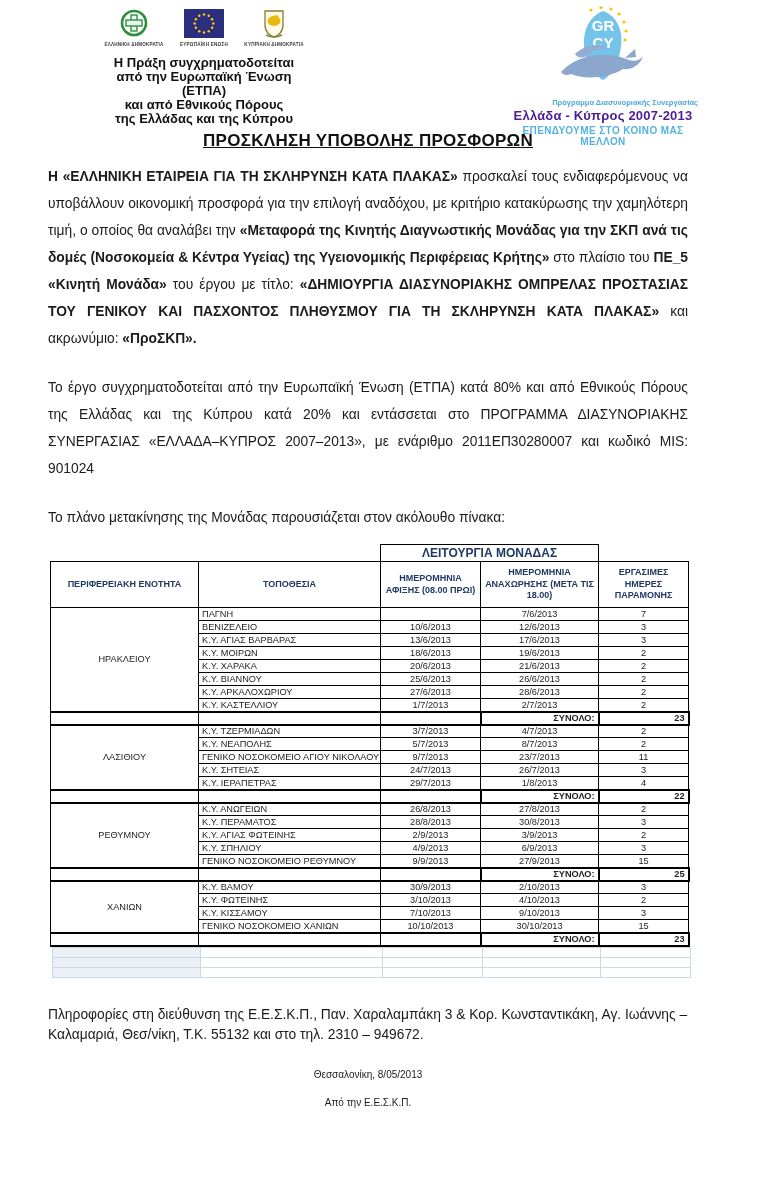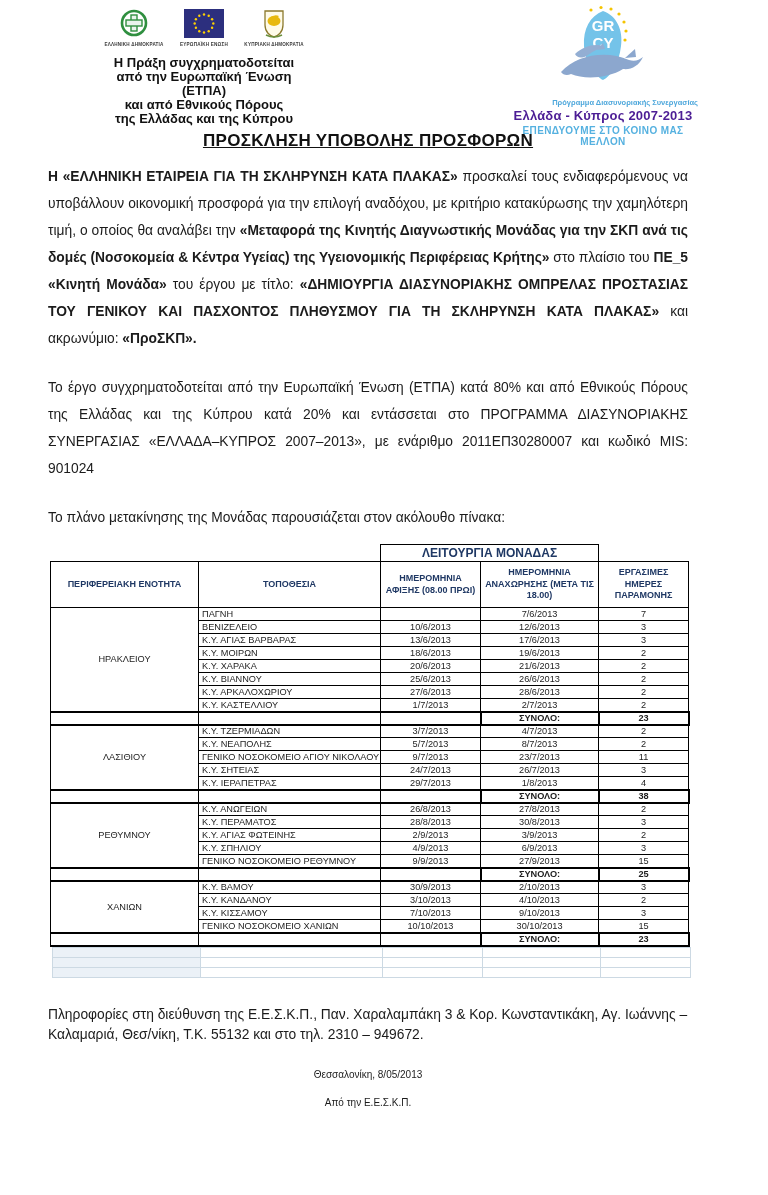--- a/index.html
+++ b/index.html
@@ -33,21 +33,21 @@
   .toprow td.span-cell{border:1px solid #000;font-size:12px;font-weight:700;
                        color:#1f3864;text-align:center;}
   th{border:1px solid #000;height:46px;font-size:9px;font-weight:700;color:#1f3864;
      text-align:center;line-height:1.3;padding:1px 2px;white-space:normal;}
   tbody td{border:1px solid #000;height:13px;font-size:9.2px;color:#1d1d1d;padding:0 3px;}
   td.region{text-align:center;}
   td.loc{text-align:left;}
   td.date,td.days{text-align:center;}
   tr.total-row td{border-top:2px solid #000;border-bottom:2px solid #000;}
   tr.total-row td.total-label,tr.total-row td.total-value{
-      border:2px solid #000;font-weight:700;text-align:center;}
+      border:2px solid #000;font-weight:700;text-align:right;}
   table.faint{margin-left:2px;}
   table.faint td{border:1px solid #ccd9e3;height:10px;}
   table.faint td.c1{background:#ebf1f7;}
 
   
   .foot1{margin-top:13px;font-size:13.8px;line-height:21px;text-align:left;}
   .foot2{margin-top:27px;font-size:13.8px;line-height:20px;text-align:left;}
   .doc-link{color:#0563c1;text-decoration:underline;}
   sup{font-size:60%;}
   .signoff{margin-top:16px;text-align:center;font-size:10px;line-height:28px;}
@@ -246,21 +246,21 @@
               <td class="loc">Κ.Υ. ΙΕΡΑΠΕΤΡΑΣ</td>
               <td class="date">29/7/2013</td>
               <td class="date">1/8/2013</td>
               <td class="days">4</td>
             </tr>
             <tr class="total-row">
               <td></td>
               <td></td>
               <td></td>
               <td class="total-label">ΣΥΝΟΛΟ:</td>
-              <td class="total-value">38</td>
+              <td class="total-value">22</td>
             </tr>
             <tr>
               <td class="region" rowspan="5">ΡΕΘΥΜΝΟΥ</td>
               <td class="loc">Κ.Υ. ΑΝΩΓΕΙΩΝ</td>
               <td class="date">26/8/2013</td>
               <td class="date">27/8/2013</td>
               <td class="days">2</td>
             </tr>
             <tr>
               <td class="loc">Κ.Υ. ΠΕΡΑΜΑΤΟΣ</td>
@@ -294,21 +294,21 @@
               <td class="total-value">25</td>
             </tr>
             <tr>
               <td class="region" rowspan="4">ΧΑΝΙΩΝ</td>
               <td class="loc">Κ.Υ. ΒΑΜΟΥ</td>
               <td class="date">30/9/2013</td>
               <td class="date">2/10/2013</td>
               <td class="days">3</td>
             </tr>
             <tr>
-              <td class="loc">Κ.Υ. ΚΑΝΔΑΝΟΥ</td>
+              <td class="loc">Κ.Υ. ΦΩΤΕΙΝΗΣ</td>
               <td class="date">3/10/2013</td>
               <td class="date">4/10/2013</td>
               <td class="days">2</td>
             </tr>
             <tr>
               <td class="loc">Κ.Υ. ΚΙΣΣΑΜΟΥ</td>
               <td class="date">7/10/2013</td>
               <td class="date">9/10/2013</td>
               <td class="days">3</td>
             </tr>

